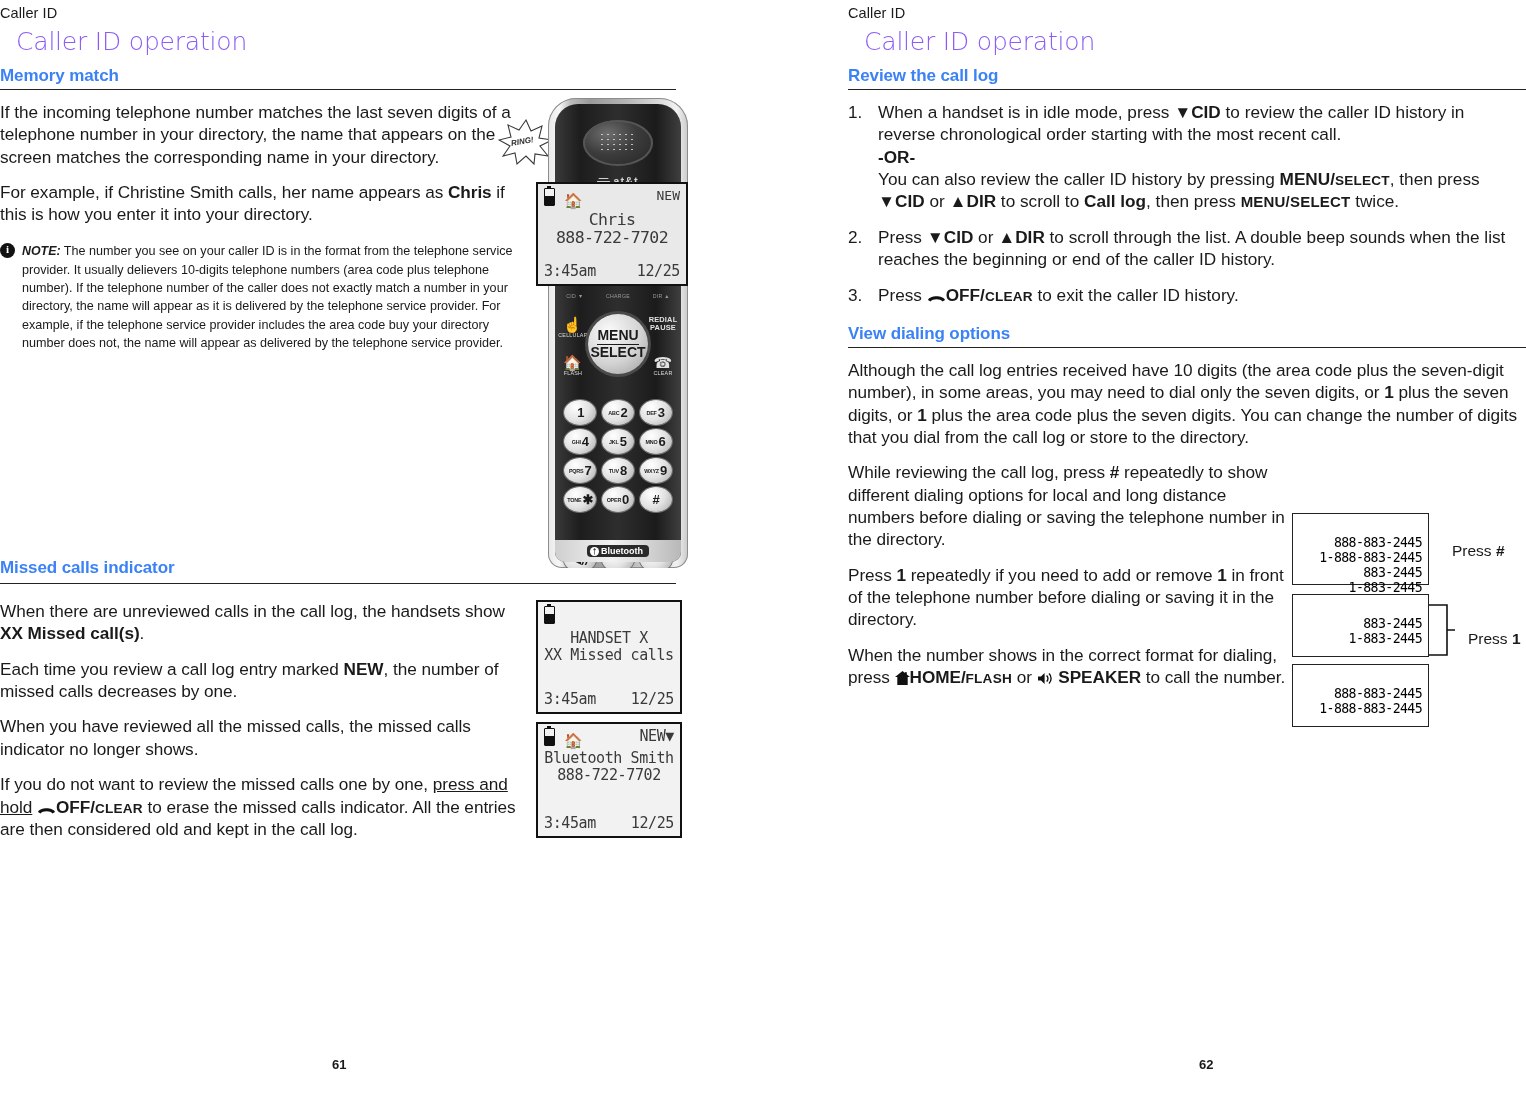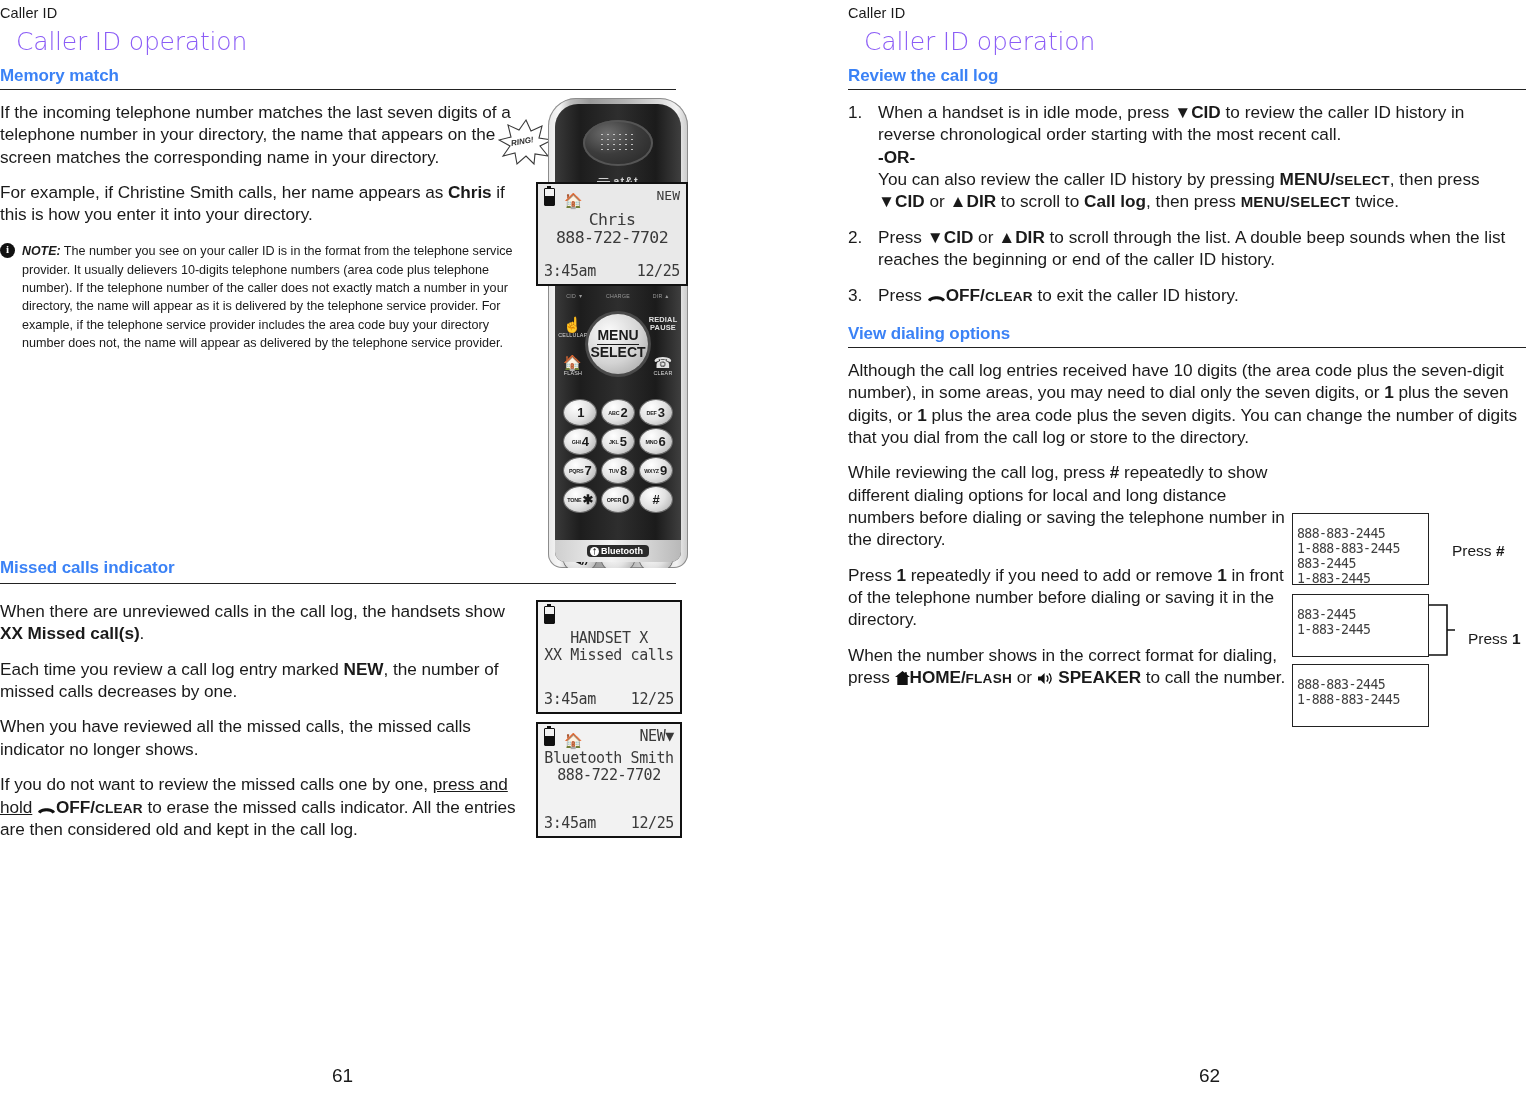--- a/index.html
+++ b/index.html
@@ -242,42 +242,43 @@
   }
   .lcd-big{font-size:16.5px;letter-spacing:-.6px;line-height:1.12;}
   .lcd-mid{font-size:15px;letter-spacing:-.4px;line-height:1.15;}
 
   
   .dialbox{
     position:absolute;
     border:1.4px solid #222;
     background:#fff;
     font-family:"DejaVu Sans Mono", monospace;
-    color:#404040;
+    color:#000000;
     font-size:13.2px;
     letter-spacing:-.6px;
-    padding:12px 6px 4px 4px;
+    text-align:right;
+    padding:21px 6px 4px 4px;
     box-sizing:border-box;
     line-height:1.14;
   }
   .db1{left:1292px;top:513px;width:137px;height:72px;}
   .db2{left:1292px;top:594px;width:137px;height:63px;}
   .db3{left:1292px;top:664px;width:137px;height:63px;}
 
   .press-label{
     position:absolute;font-size:15.5px;color:#1a1a1a;
     font-family:"Liberation Sans", sans-serif;
   }
   .pl-hash{left:1452px;top:542px;}
   .pl-one{left:1468px;top:630px;}
 
   .brace{position:absolute;left:1429px;top:597px;width:38px;height:66px;}
 
   .pagenum{
-    position:absolute;bottom:14px;font-size:19px;color:#1a1a1a;
+    position:absolute;bottom:29px;font-size:13px;color:#1a1a1a;font-weight:bold;
   }
   .pn-left{left:332px;}
   .pn-right{left:1199px;}
 
   .offhook{
     display:inline-block;width:19px;height:9px;position:relative;vertical-align:-1px;
   }
   .offhook svg{position:absolute;left:0;top:0;}
   .homeicon{display:inline-block;vertical-align:-2px;}
   .spkicon{display:inline-block;vertical-align:-2px;}

